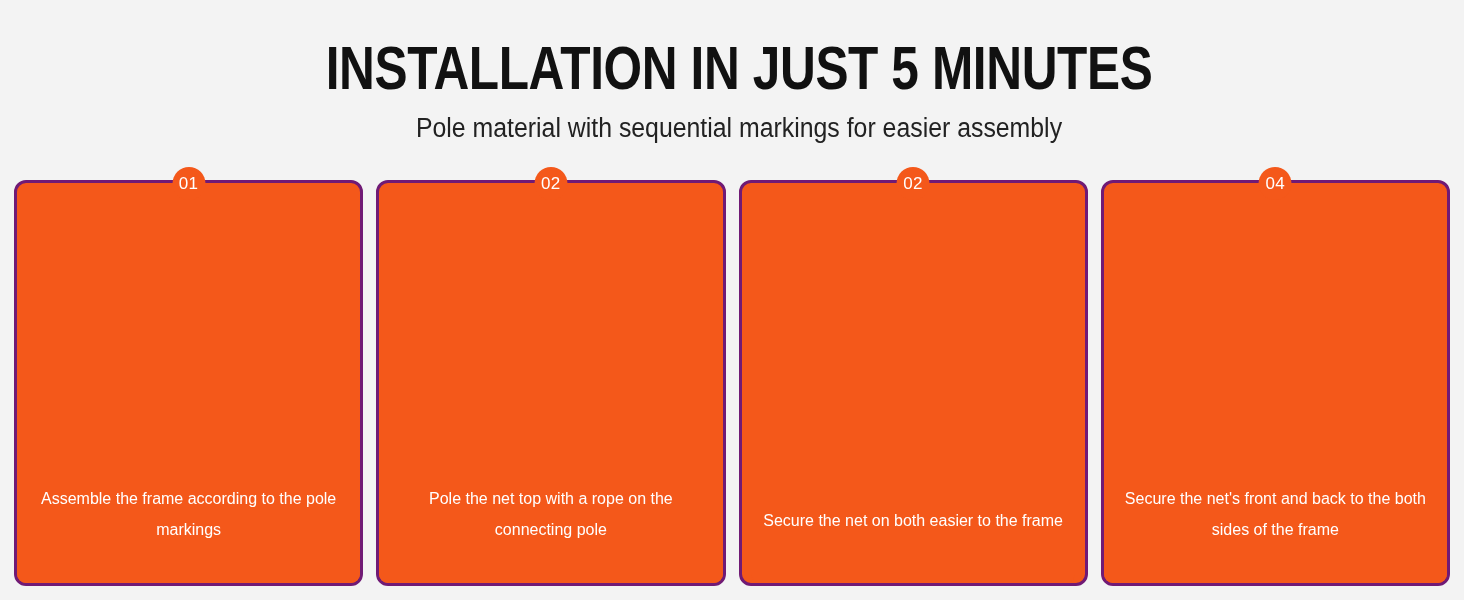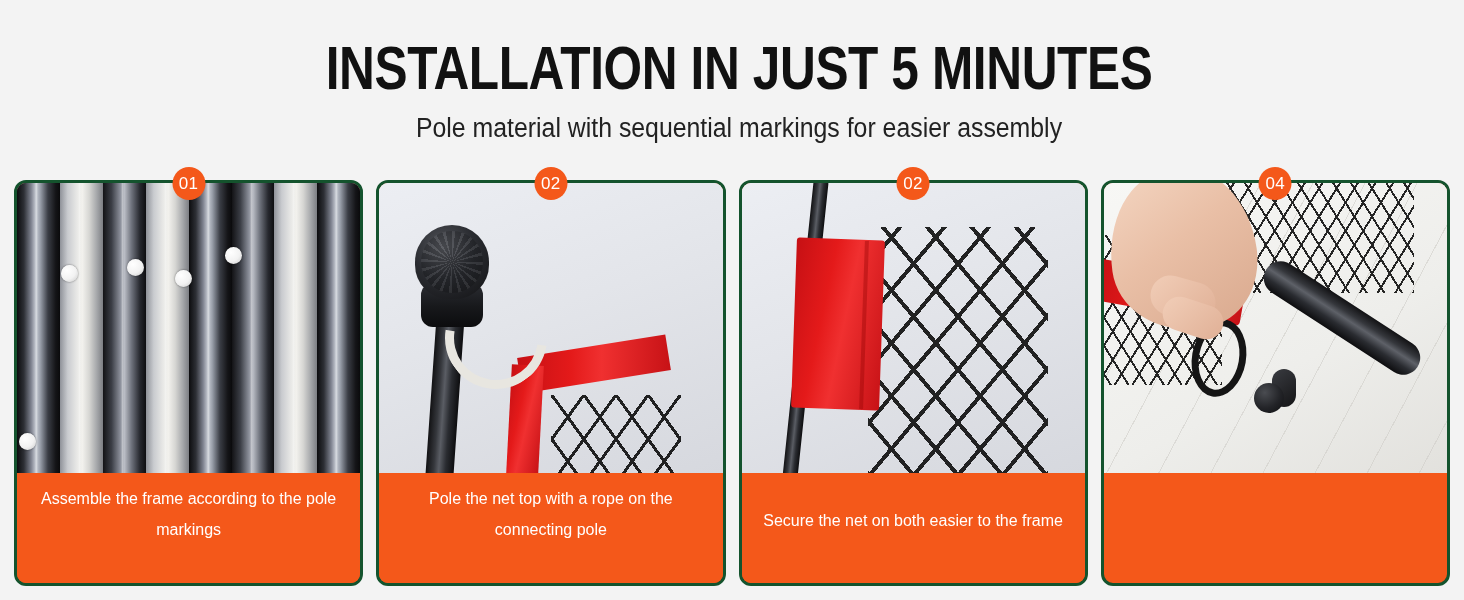--- a/index.html
+++ b/index.html
@@ -60,27 +60,28 @@
     left: 14px;
     width: 1436px;
     height: 406px;
     display: flex;
     gap: 13px;
   }
   .card {
     position: relative;
     flex: 1 1 0;
     height: 406px;
-    border: 3px solid #14532d;
+    border: 3px solid #701a75;
     border-radius: 12px;
     box-sizing: border-box;
     background: #f4581a;
     display: flex;
     flex-direction: column;
     overflow: visible;
+    align-items: center;
   }
   .badge {
     position: absolute;
     top: -16px;
     left: 50%;
     transform: translateX(-50%);
     width: 33px;
     height: 33px;
     border-radius: 50%;
     background: #f4581a;
@@ -417,17 +418,20 @@
         <div class="mesh fine c4-mesh2"></div>
         <div class="red c4-red"></div>
         <div class="c4-loop"></div>
         <div class="c4-hand"></div>
         <div class="c4-finger" style="left:46px; top:96px; width:66px; height:40px; transform:rotate(16deg);"></div>
         <div class="c4-finger" style="left:58px; top:118px; width:62px; height:34px; transform:rotate(18deg);"></div>
         <div class="blackpole h c4-bigpole"></div>
         <div class="c4-knob2"></div>
         <div class="c4-knob"></div>
       </div>
+      <div class="caption">
+        <span>Secure the net's front and back to the both sides of the frame</span>
+      </div>
     </div>
 
 
   </div>
 </div>
 
 </body></html>

